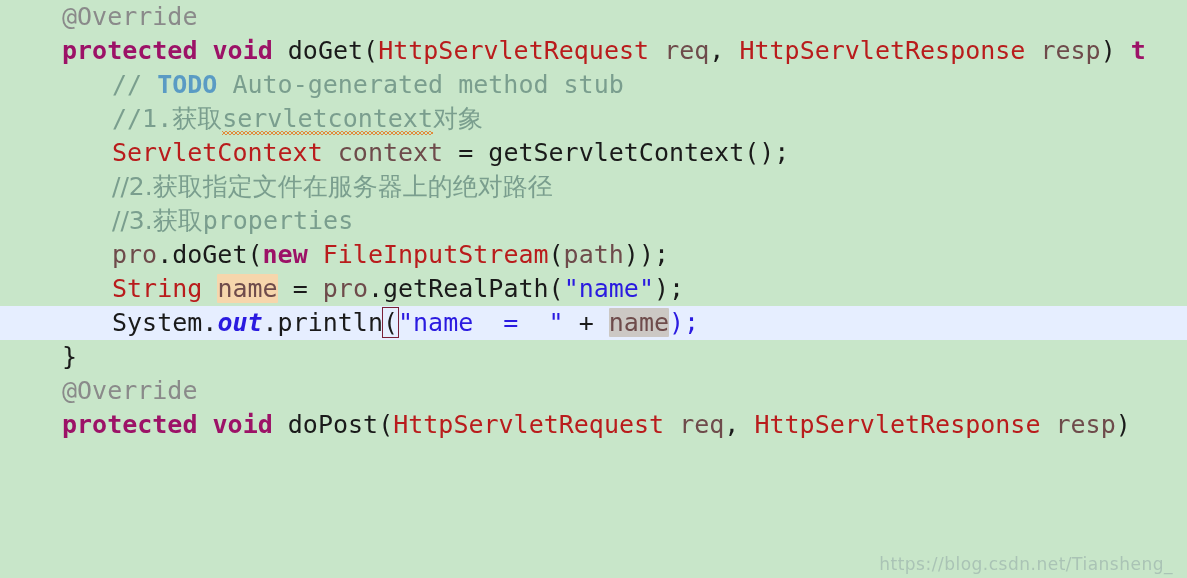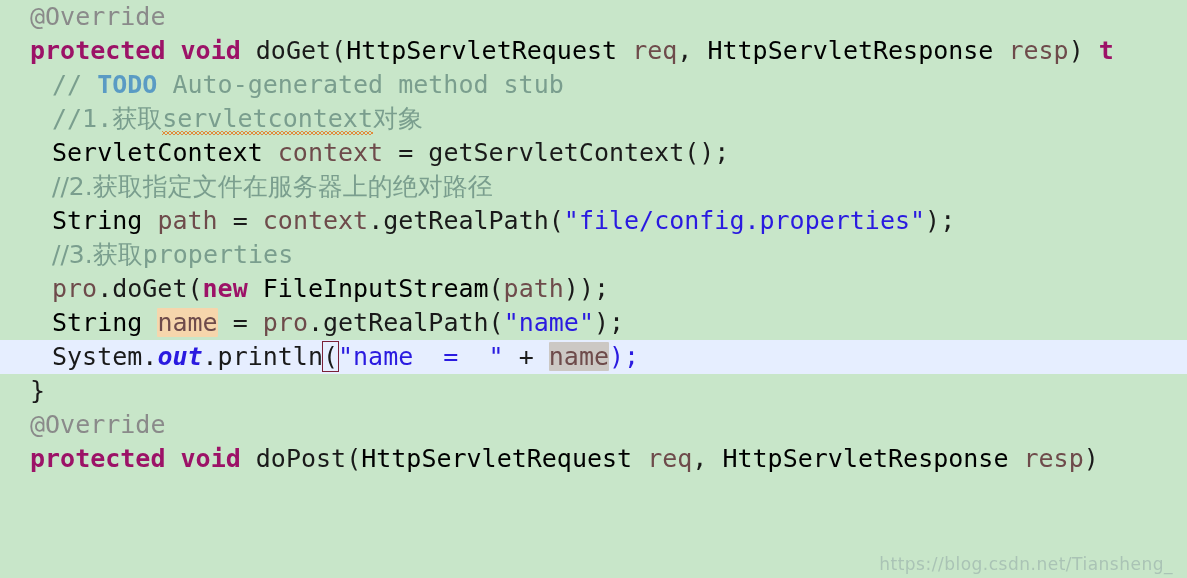--- a/index.html
+++ b/index.html
@@ -23,30 +23,30 @@
   }
 
   .code-line {
     position: relative;
     height: 34px;
     line-height: 34px;
     white-space: pre;
     font-size: 25px;
     letter-spacing: 0px;
     color: #1a1a1a;
-    padding-left: 30px;
+    padding-left: 62px;
     box-sizing: border-box;
   }
-  .code-line.indent1 { padding-left: 52px; }
+  .code-line.indent1 { padding-left: 112px; }
   .code-line.current { background: #e6eeff; }
 
   
   .t-anno     { color: #8a8a8a; }
   .t-kw       { color: #9c1267; font-weight: bold; }
-  .t-type     { color: #000000; }
+  .t-type     { color: #b91c1c; }
   .t-plain    { color: #1a1a1a; }
   .t-var      { color: #6e4b4b; }
   .t-comment  { color: #7a9e8e; font-style: normal; }
   .t-todo     { color: #5a9bc4; font-weight: bold; }
   .t-string   { color: #2a1ae0; }
   .t-punct    { color: #1a1a1a; }
 
   
   .cjk { font-family: "DejaVu Sans", "Liberation Sans", sans-serif; }
 
@@ -108,21 +108,20 @@
   <div class="code-line"><span class="t-kw">protected</span><span> </span><span class="t-kw">void</span><span> </span><span class="t-plain">doGet</span><span class="t-punct">(</span><span class="t-type">HttpServletRequest</span><span> </span><span class="t-var">req</span><span class="t-punct">,</span><span> </span><span class="t-type">HttpServletResponse</span><span> </span><span class="t-var">resp</span><span class="t-punct">)</span><span> </span><span class="t-kw">t</span></div>
 
   <div class="code-line indent1"><span class="t-comment">// </span><span class="t-todo">TODO</span><span class="t-comment"> Auto-generated method stub</span></div>
 
   <div class="code-line indent1"><span class="t-comment">//1.</span><span class="t-comment cjk">获取</span><span class="t-comment squiggle">servletcontext</span><span class="t-comment cjk">对象</span></div>
 
   <div class="code-line indent1"><span class="t-type">ServletContext</span><span> </span><span class="t-var">context</span><span> </span><span class="t-punct">=</span><span> </span><span class="t-plain">getServletContext</span><span class="t-punct">();</span></div>
 
   <div class="code-line indent1"><span class="t-comment cjk">//2.获取指定文件在服务器上的绝对路径</span></div>
 
-  <div class="code-line indent1"><span class="t-type">String</span><span> </span><span class="t-var">path</span><span> </span><span class="t-punct">=</span><span> </span><span class="t-var">context</span><span class="t-punct">.</span><span class="t-plain">getRealPath</span><span class="t-punct">(</span><span class="t-string">"file/config.properties"</span><span class="t-punct">);</span></div>
 
   <div class="code-line indent1"><span class="t-comment cjk">//3.获取</span><span class="t-comment">properties</span></div>
 
 
 
   <div class="code-line indent1"><span class="t-var">pro</span><span class="t-punct">.</span><span class="t-plain">doGet</span><span class="t-punct">(</span><span class="t-kw">new</span><span> </span><span class="t-type">FileInputStream</span><span class="t-punct">(</span><span class="t-var">path</span><span class="t-punct">));</span></div>
 
 
   <div class="code-line indent1"><span class="t-type">String</span><span> </span><span class="t-var hl-write">name</span><span> </span><span class="t-punct">=</span><span> </span><span class="t-var">pro</span><span class="t-punct">.</span><span class="t-plain">getRealPath</span><span class="t-punct">(</span><span class="t-string">"name"</span><span class="t-punct">);</span></div>
 

